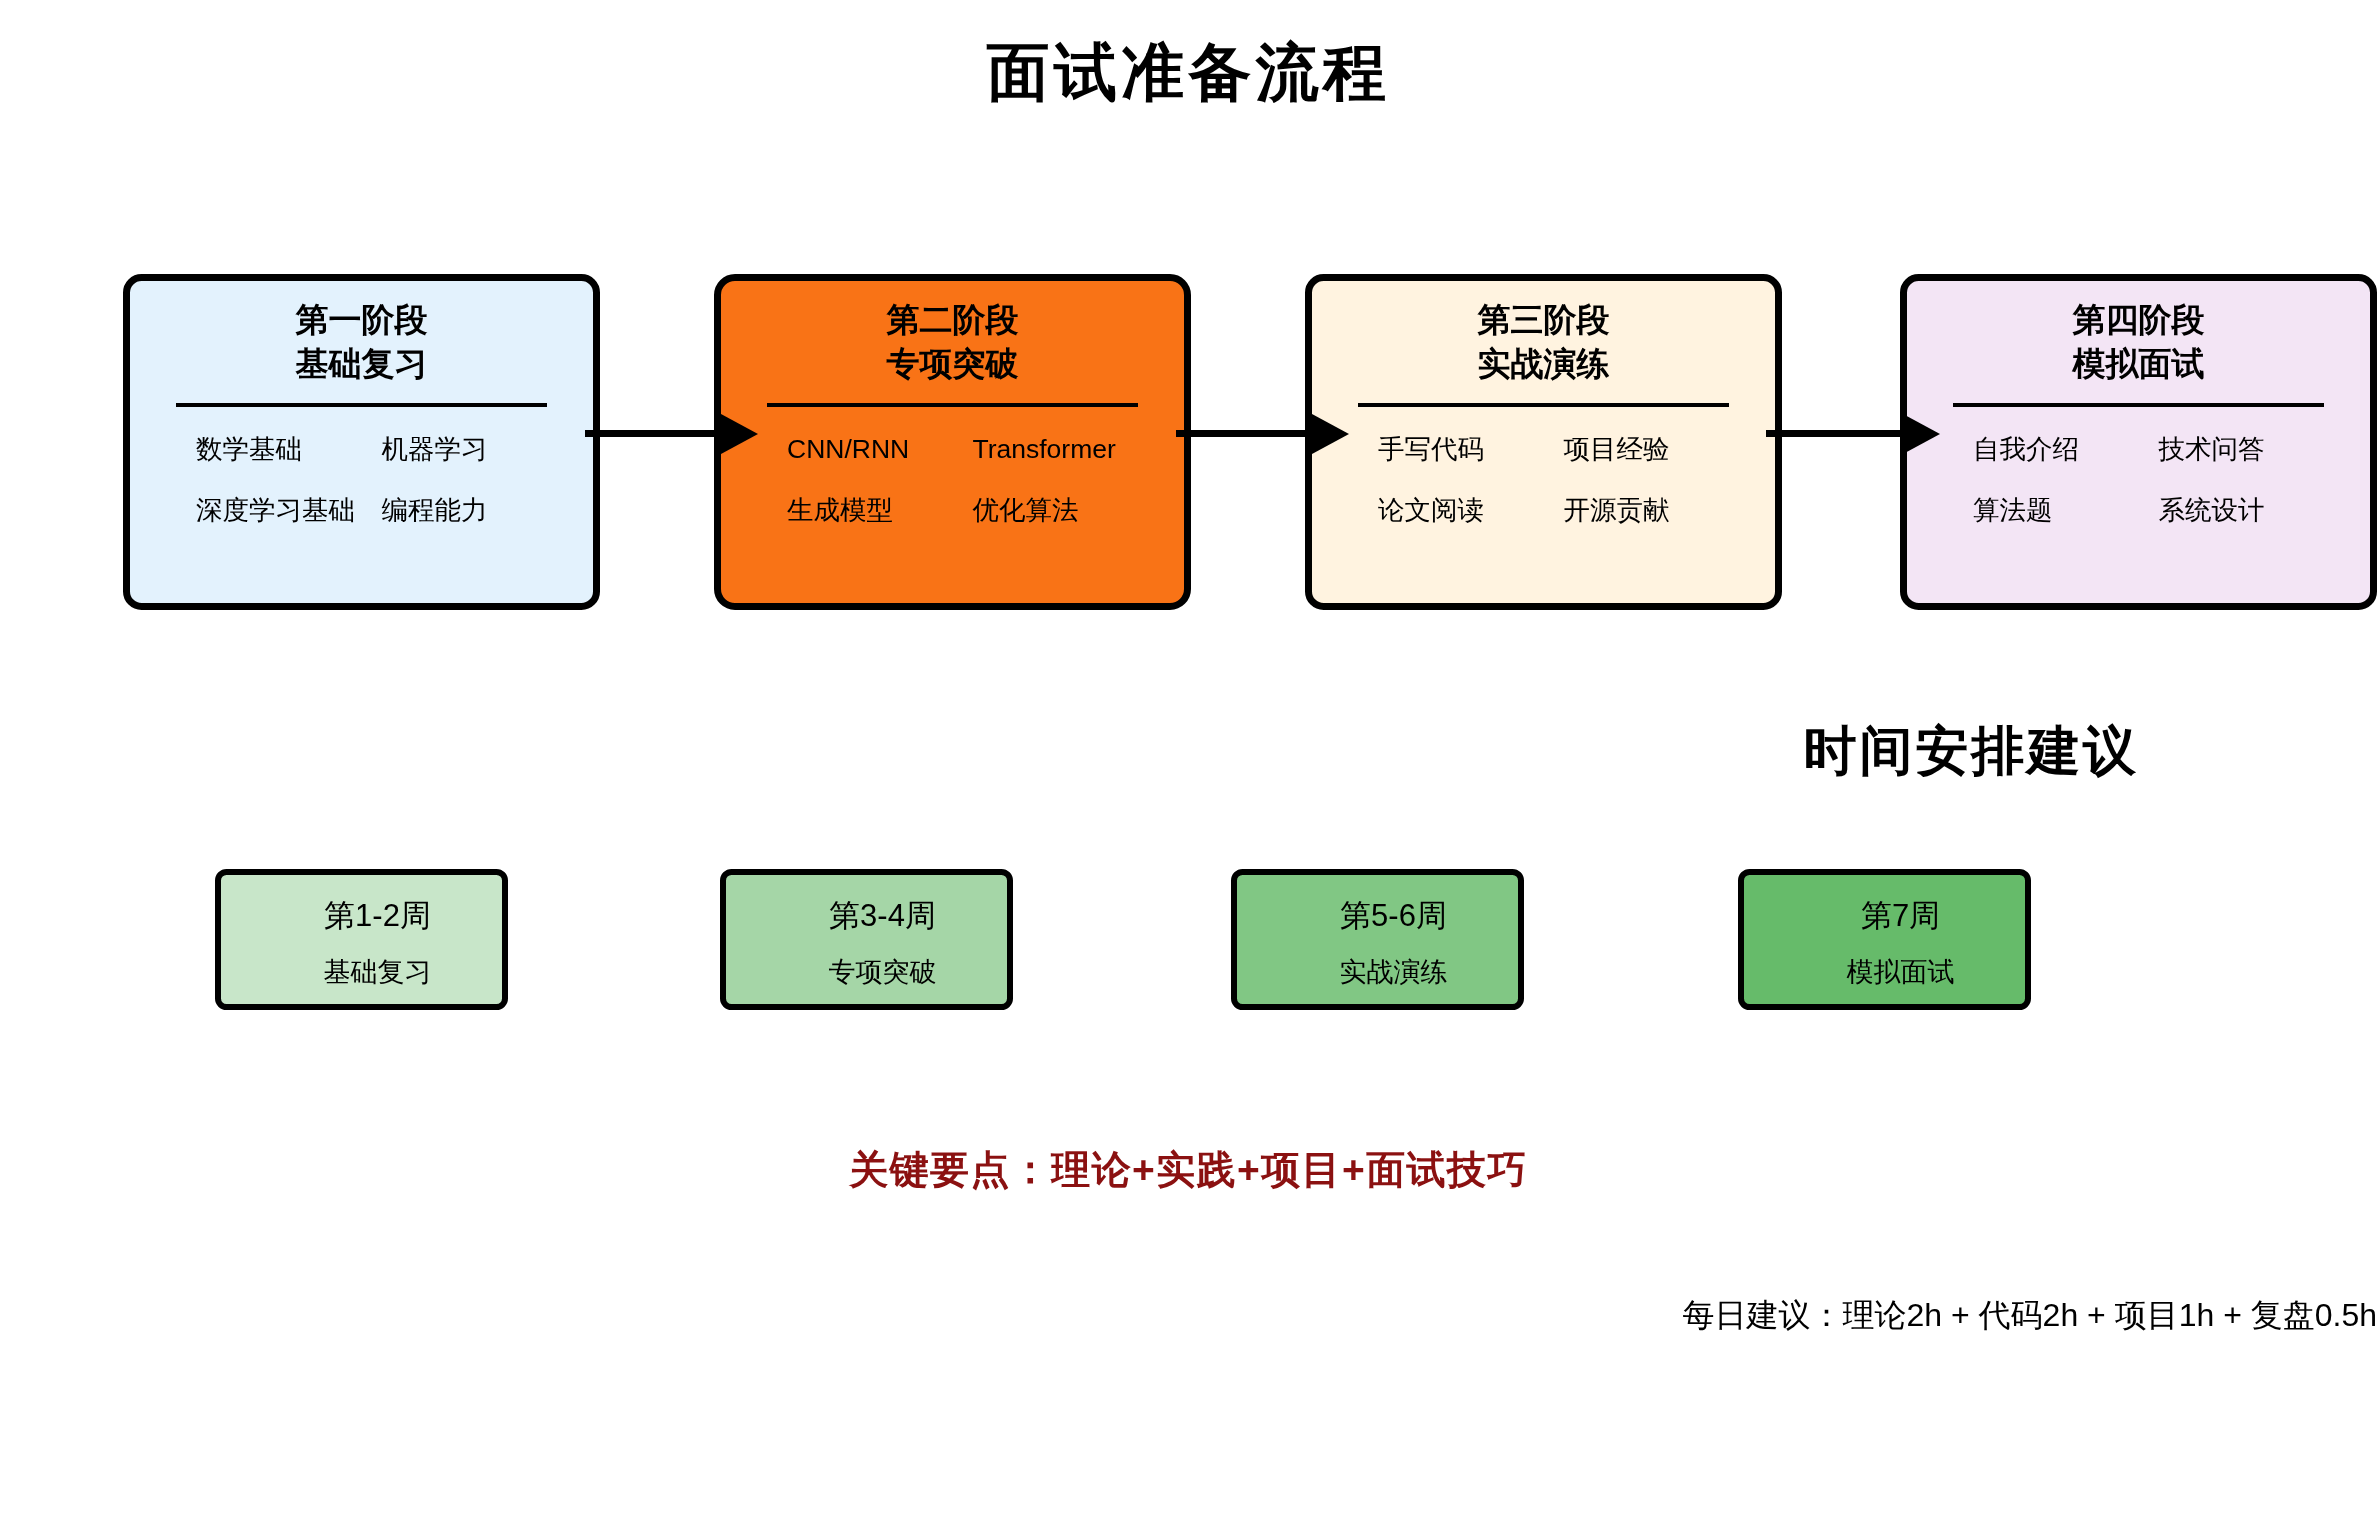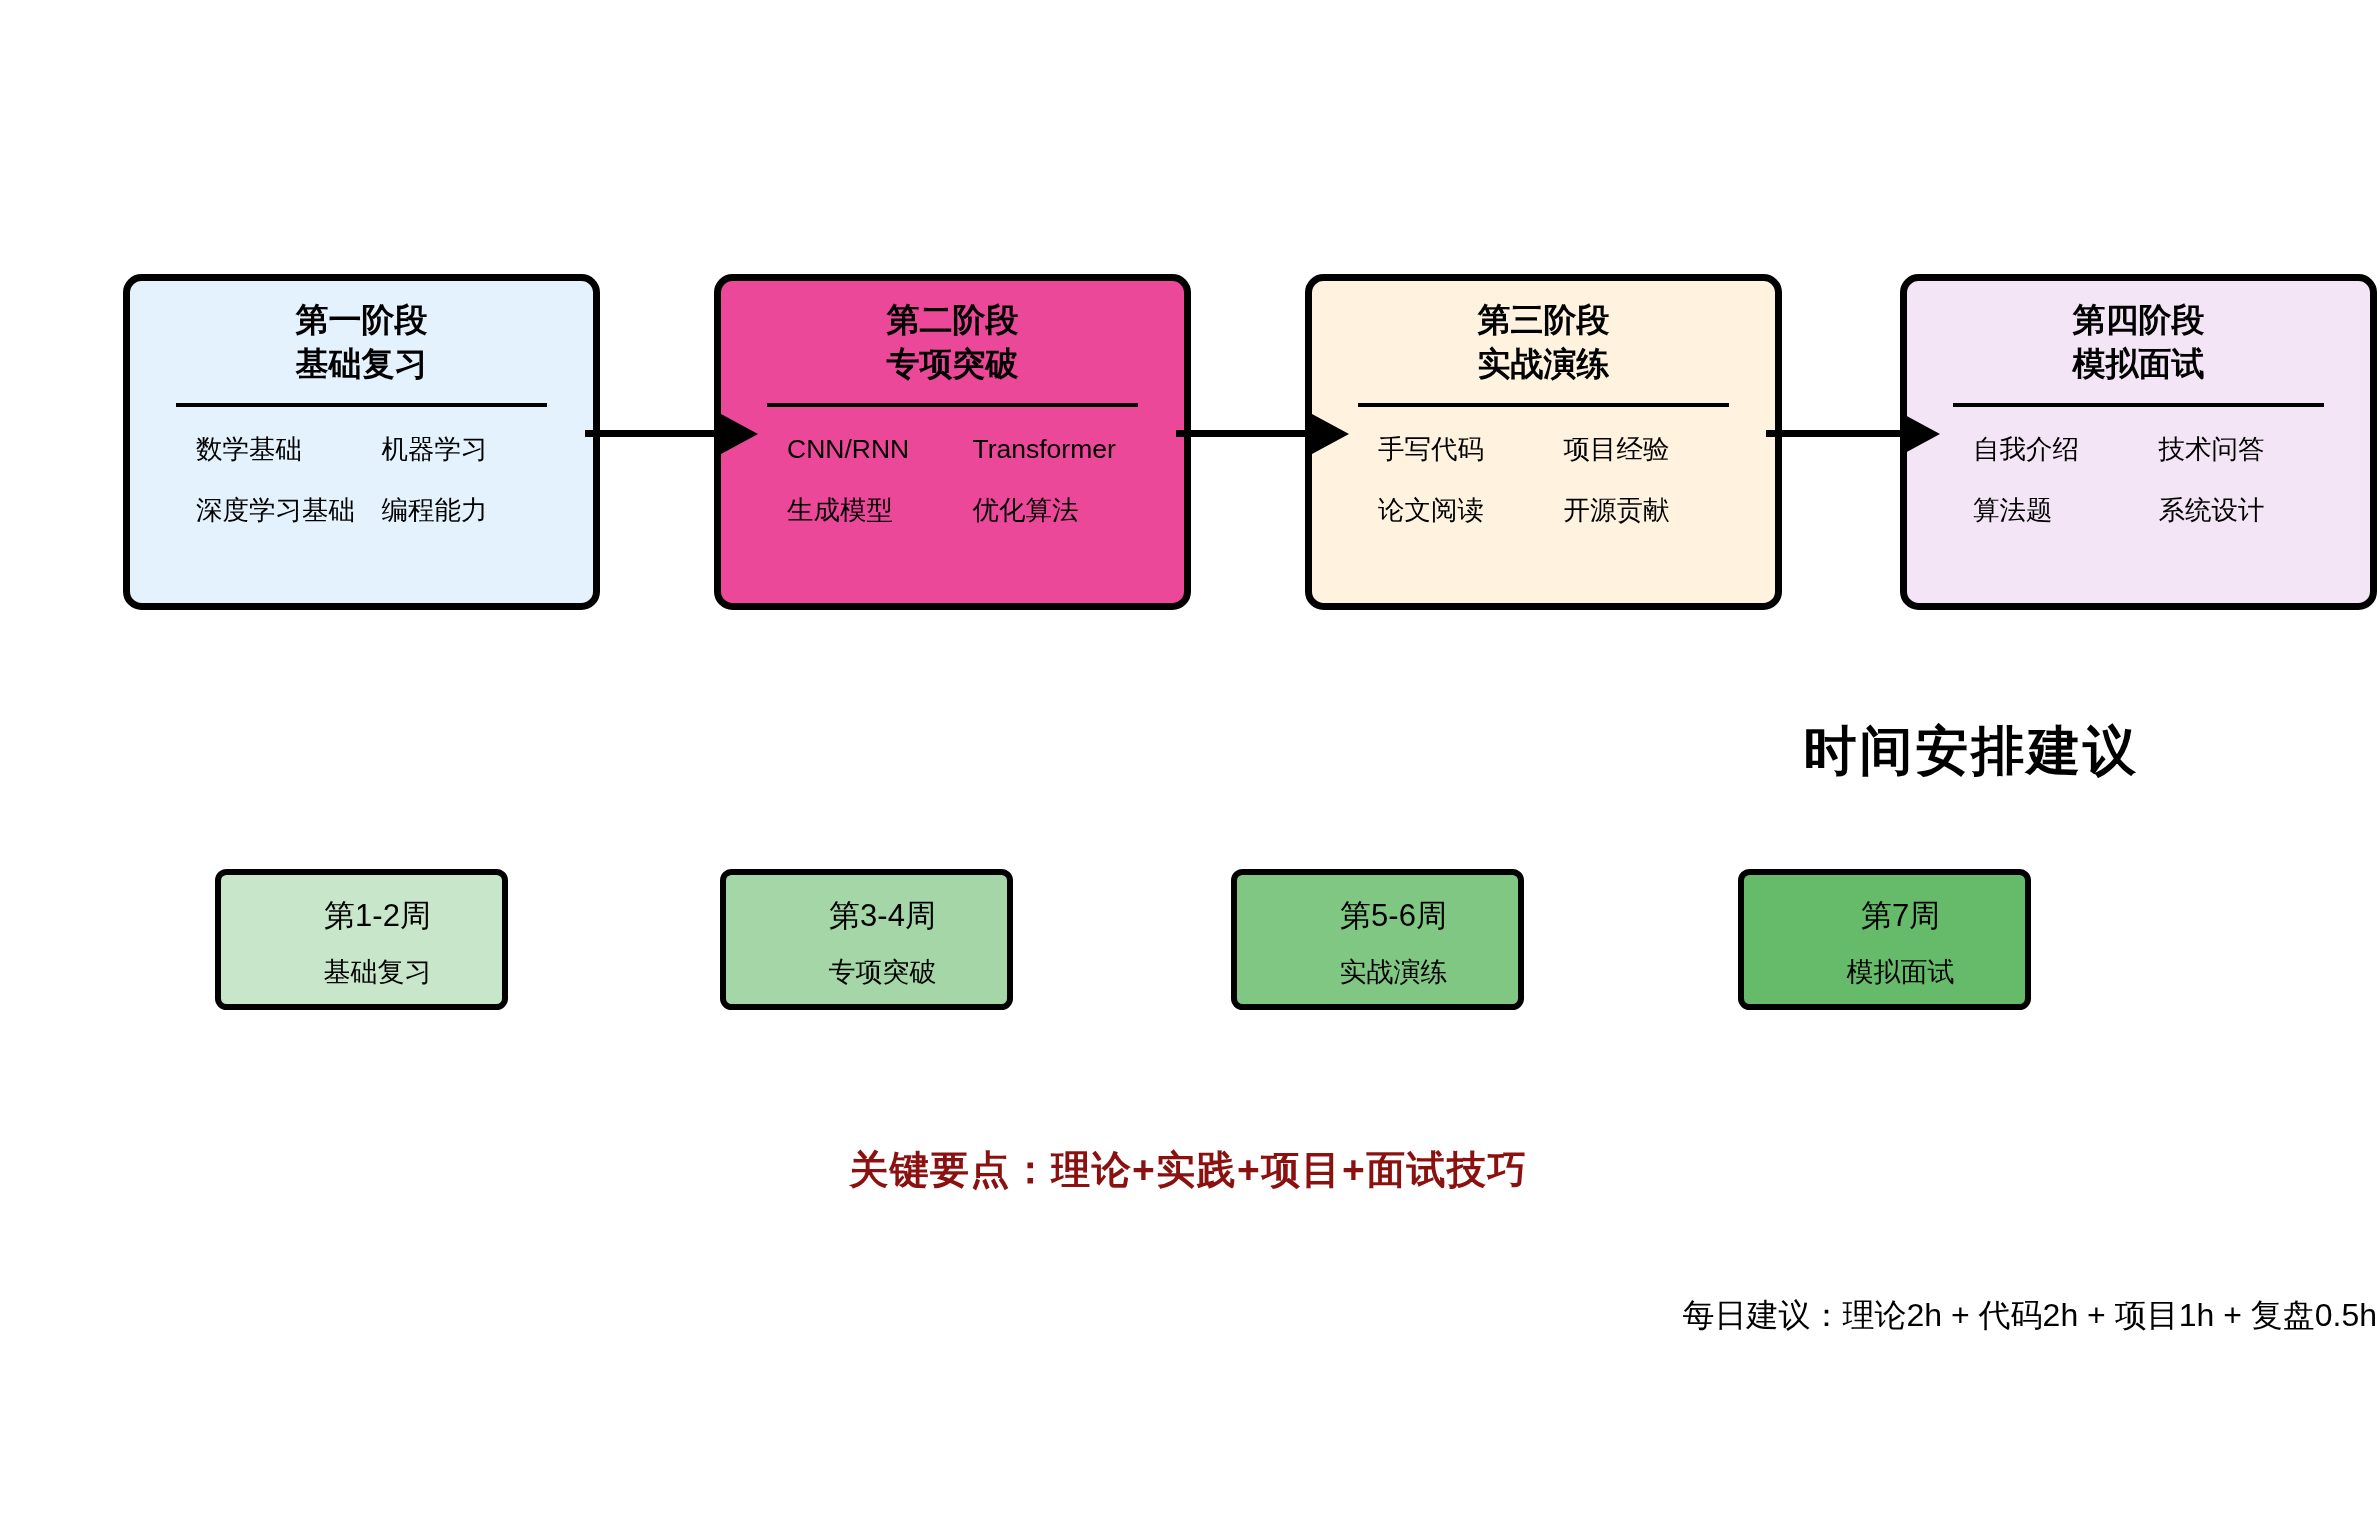--- a/index.html
+++ b/index.html
@@ -125,36 +125,37 @@
     top: 1294px; left: 0; width: 100%;
     text-align: right;
     font-size: 32px;
   }
 </style>
 </head>
 <body>
 
 <div class="canvas">
 
+  <div class="page-title">面试准备流程</div>
 
   <div class="stage stage-1" style="background-color: rgb(227, 242, 253);">
     <div class="stage-head">
       <div>第一阶段</div>
       <div>基础复习</div>
     </div>
     <div class="stage-divider"></div>
     <div class="stage-items">
       <div class="stage-item">数学基础</div>
       <div class="stage-item">机器学习</div>
       <div class="stage-item">深度学习基础</div>
       <div class="stage-item">编程能力</div>
     </div>
   </div>
 
-  <div class="stage stage-2" style="background-color: #ec4899;">
+  <div class="stage stage-2" style="background-color: #f97316; border-radius: 21px;">
     <div class="stage-head">
       <div>第二阶段</div>
       <div>专项突破</div>
     </div>
     <div class="stage-divider"></div>
     <div class="stage-items">
       <div class="stage-item">CNN/RNN</div>
       <div class="stage-item">Transformer</div>
       <div class="stage-item">生成模型</div>
       <div class="stage-item">优化算法</div>

